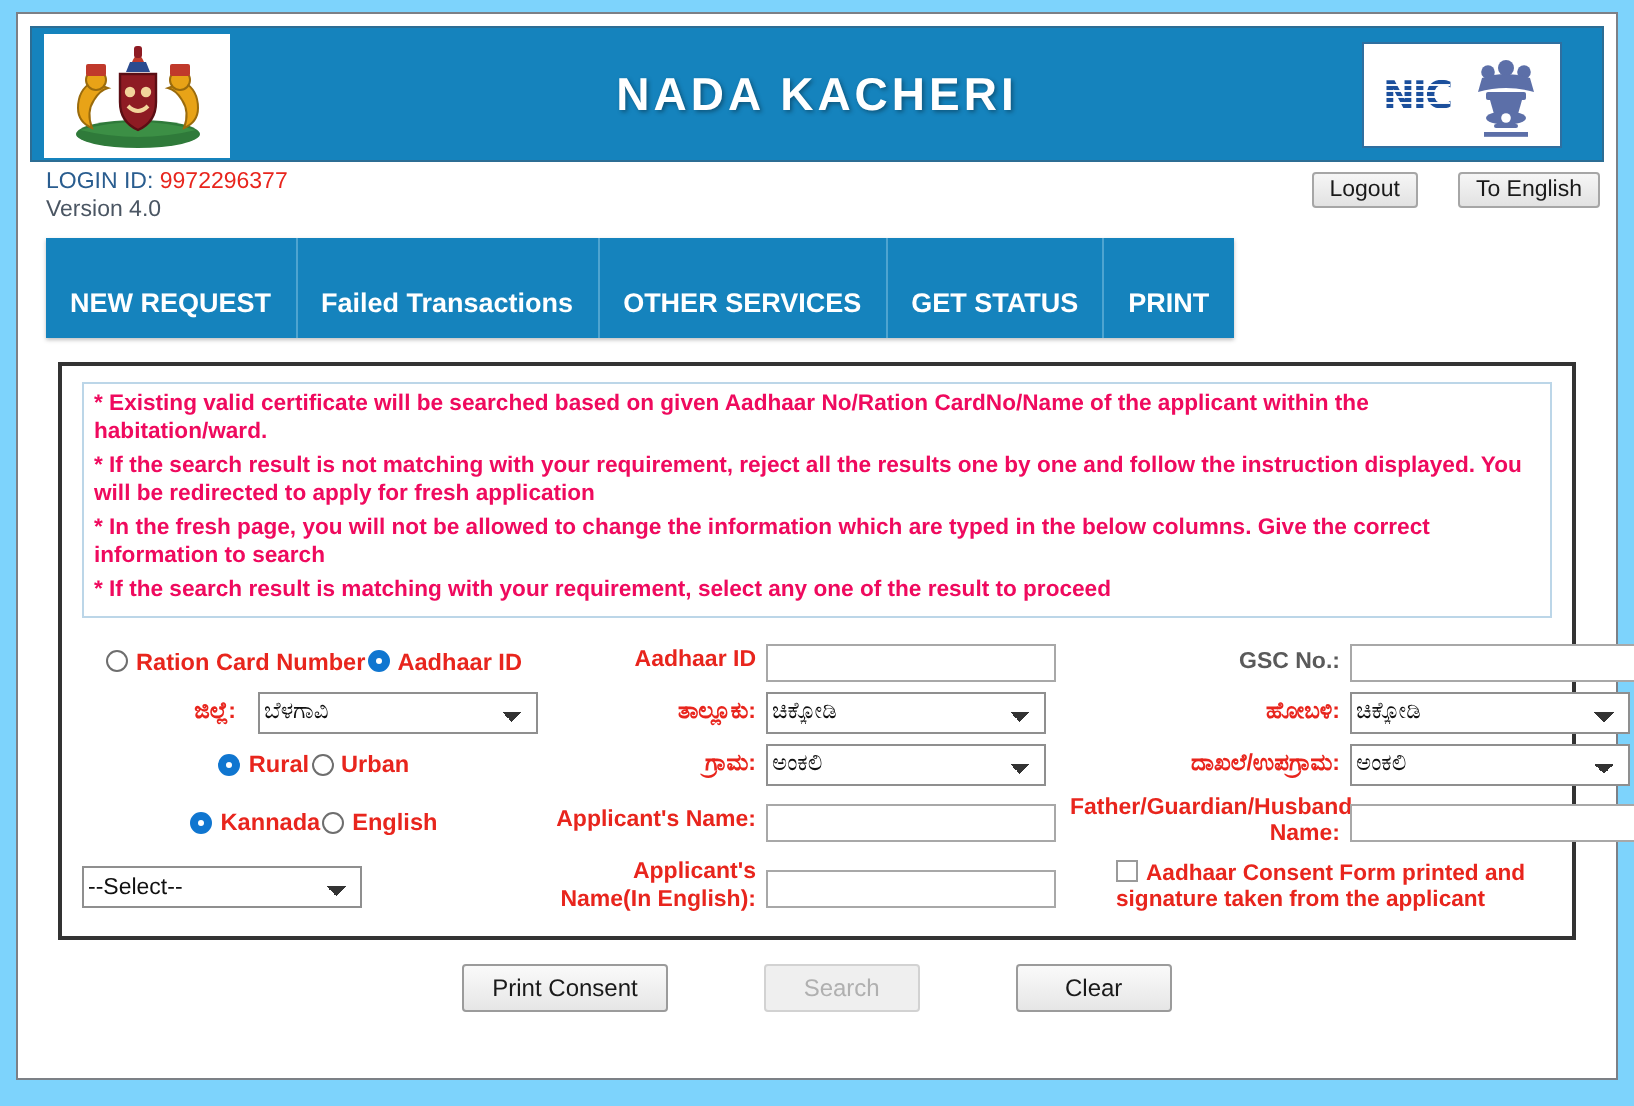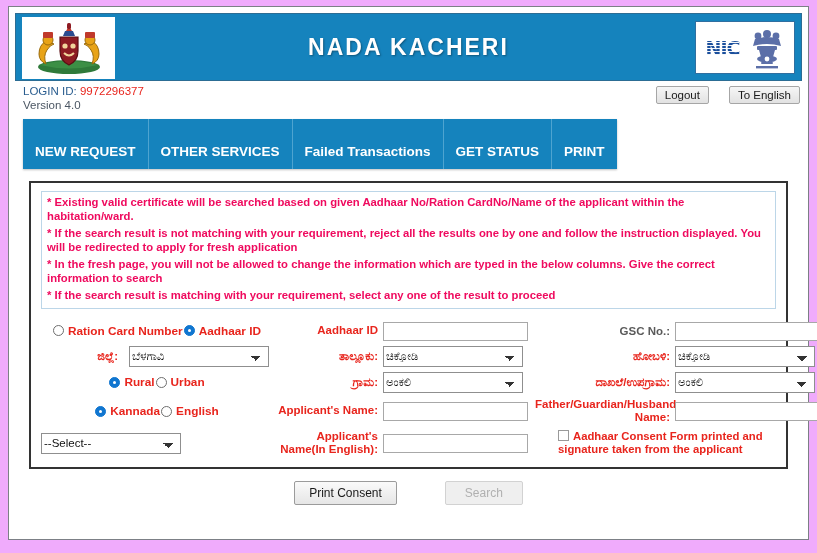--- a/index.html
+++ b/index.html
@@ -6,21 +6,21 @@
   html, body {
     margin: 0; padding: 0;
     width: 817px; height: 553px;
     background: #a9adb3;
     font-family: "Liberation Sans", sans-serif;
     overflow: hidden;
   }
   #page {
     position: relative;
     width: 817px; height: 553px;
-    background: #f0abfc;
+    background: #7dd3fc;
   }
   .page-inner {
     position: absolute;
     left: 8px; top: 6px;
     width: 801px; height: 534px;
     background: #ffffff;
     border: 1px solid #7c8086;
   }
 
   
@@ -41,21 +41,21 @@
   .banner-title {
     position: absolute; left: 0; right: 0; top: 0; bottom: 0;
     display: flex; align-items: center; justify-content: center;
     color: #ffffff;
     font-size: 23px;
     font-weight: bold;
     letter-spacing: 2px;
     text-shadow: 1px 1px 2px rgba(0,0,0,.35);
   }
   .banner-nic {
-    position: absolute; right: 6px; top: 7px;
+    position: absolute; right: 20px; top: 7px;
     width: 100px; height: 53px;
     background: #ffffff;
     border: 1px solid #2f6fa0;
     display: flex; align-items: center; justify-content: space-around;
     padding: 0 4px;
     overflow: hidden;
   }
   .nic-text {
     font-family: "DejaVu Sans", sans-serif;
     font-weight: bold;
@@ -314,22 +314,22 @@
       </div>
       <div class="version">Version 4.0</div>
       <div class="topbtns">
         <button class="gbtn">Logout</button>
         <button class="gbtn">To English</button>
       </div>
     </div>
 
     <div class="navbar">
       <div class="navtab">NEW REQUEST</div>
+      <div class="navtab">Failed Transactions</div>
       <div class="navtab">OTHER SERVICES</div>
-      <div class="navtab">Failed Transactions</div>
       <div class="navtab">GET STATUS</div>
       <div class="navtab">PRINT</div>
     </div>
 
     <div class="card">
 
       <div class="notice">
         <p>* Existing valid certificate will be searched based on given Aadhaar No/Ration CardNo/Name of the applicant within the habitation/ward.</p>
         <p>* If the search result is not matching with your requirement, reject all the results one by one and follow the instruction displayed. You will be redirected to apply for fresh application</p>
         <p>* In the fresh page, you will not be allowed to change the information which are typed in the below columns. Give the correct information to search</p>
@@ -430,16 +430,17 @@
         <div class="consent" style="grid-column: span 2; text-align:left; padding-left:8px;">
           <span class="cb"></span><span>Aadhaar Consent Form printed and signature taken from the applicant</span>
         </div>
 
       </div>
     </div>
 
     <div class="btnrow">
       <button class="formbtn">Print Consent</button>
       <button class="formbtn disabled" disabled="">Search</button>
+      <button class="formbtn">Clear</button>
     </div>
 
   </div>
 </div>
 
 </body></html>

